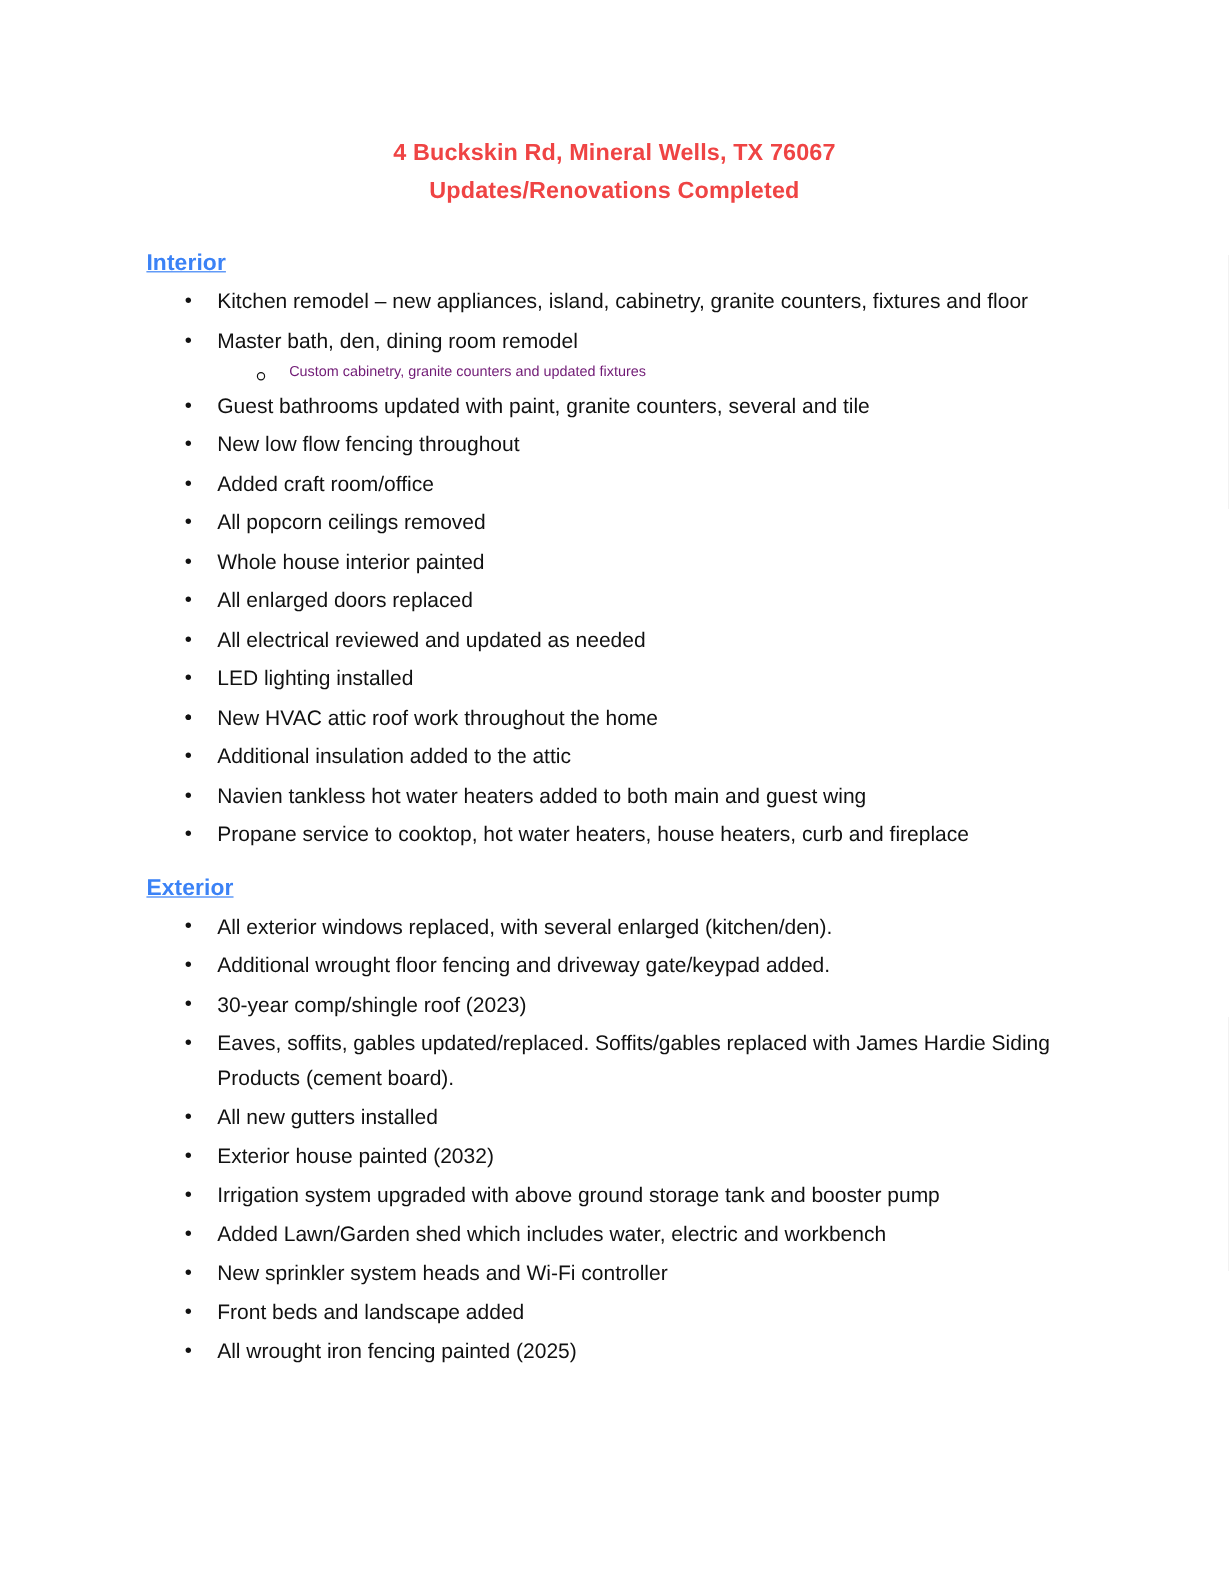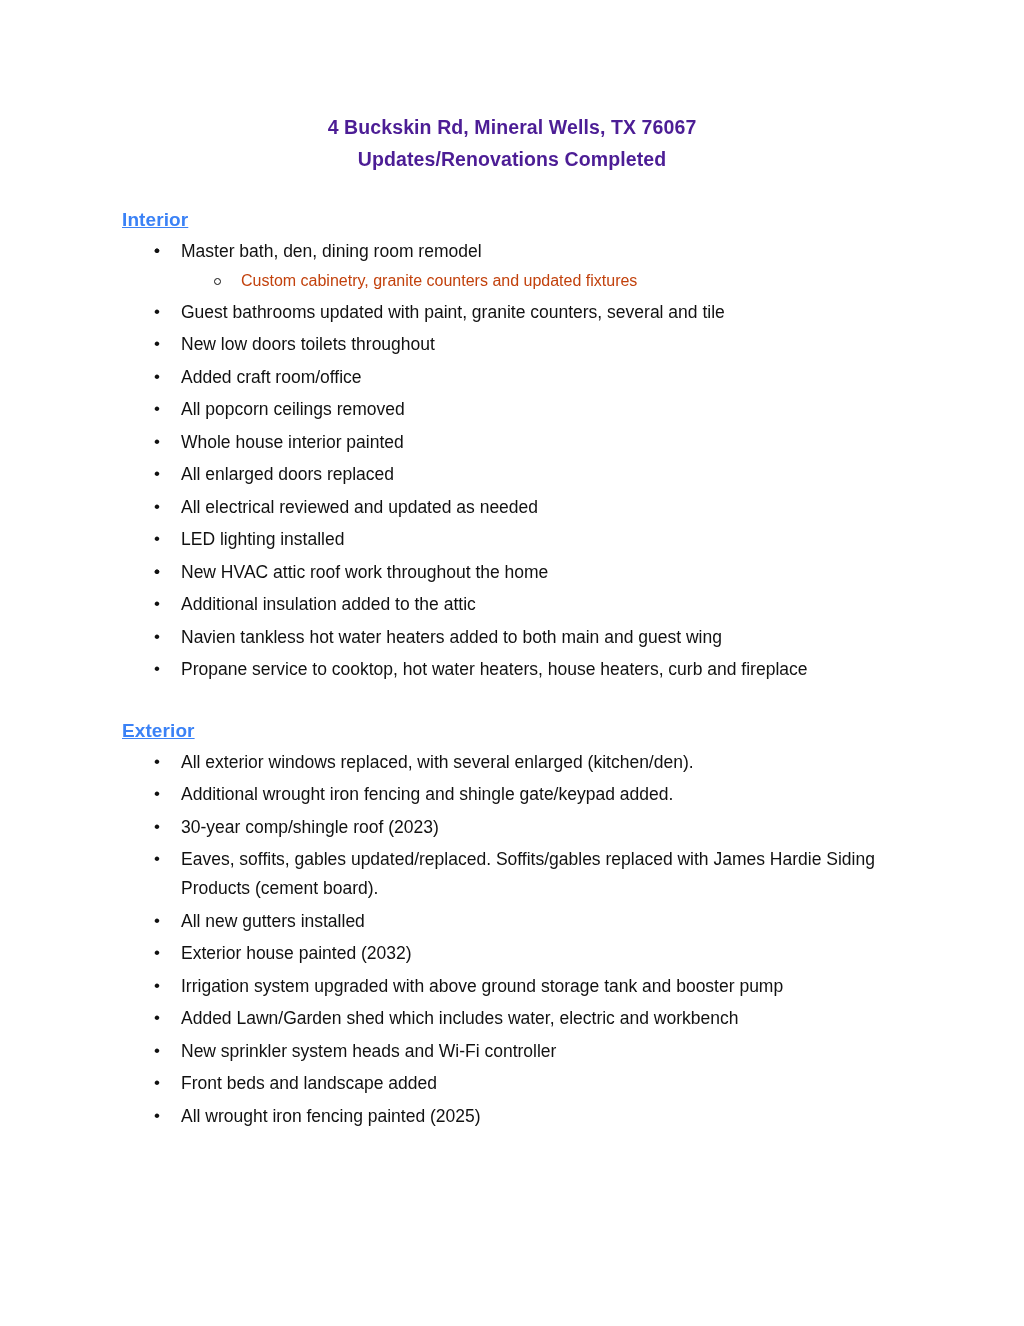--- a/index.html
+++ b/index.html
@@ -23,29 +23,29 @@
   .doc-body {
     padding: 112px 96px 0 96px;
   }
   .title-block {
     text-align: center;
     margin: 0 0 34px 0;
   }
   .title-line {
     font-size: 19.5px;
     font-weight: bold;
-    color: #4c1d95;
+    color: #ef4444;
     line-height: 1.62;
     letter-spacing: 0.1px;
   }
   .section {
     margin-top: 0;
   }
   .section + .section {
-    margin-top: 36px;
+    margin-top: 20px;
   }
   .section-heading {
     font-size: 19px;
     font-weight: bold;
     text-decoration: underline;
     color: #3b82f6;
     margin: 0 0 6px 26px;
     letter-spacing: 0.1px;
   }
   ul.level1 {
@@ -70,22 +70,22 @@
     line-height: 1.63;
     color: #111;
   }
   ul.level2 {
     list-style: none;
     margin: 2px 0 2px 0;
     padding: 0;
   }
   ul.level2 > li.subitem {
     position: relative;
-    font-size: 16px;
-    color: #c2410c;
+    font-size: 12px;
+    color: #701a75;
     line-height: 1.63;
     margin: 0 0 4px 0;
     padding-left: 60px;
   }
   ul.level2 > li.subitem > .bullet-hollow {
     position: absolute;
     left: 33px;
     top: 10px;
     width: 7px;
     height: 7px;
@@ -106,38 +106,39 @@
     <div class="title-block">
       <div class="title-line">4 Buckskin Rd, Mineral Wells, TX 76067</div>
       <div class="title-line">Updates/Renovations Completed</div>
     </div>
 
     <div class="section">
       <div class="section-heading">Interior</div>
       <ul class="level1">
         <li class="item">
           <span class="bullet">•</span>
+          <span>Kitchen remodel – new appliances, island, cabinetry, granite counters, fixtures and floor</span>
         </li>
         <li class="item">
           <span class="bullet">•</span>
           <span>Master bath, den, dining room remodel</span>
           <ul class="level2">
             <li class="subitem">
               <span class="bullet-hollow"></span>
               <span>Custom cabinetry, granite counters and updated fixtures</span>
             </li>
           </ul>
         </li>
         <li class="item">
           <span class="bullet">•</span>
           <span>Guest bathrooms updated with paint, granite counters, several and tile</span>
         </li>
         <li class="item">
           <span class="bullet">•</span>
-          <span>New low doors toilets throughout</span>
+          <span>New low flow fencing throughout</span>
         </li>
         <li class="item">
           <span class="bullet">•</span>
           <span>Added craft room/office</span>
         </li>
         <li class="item">
           <span class="bullet">•</span>
           <span>All popcorn ceilings removed</span>
         </li>
         <li class="item">
@@ -180,21 +181,21 @@
 
     <div class="section">
       <div class="section-heading">Exterior</div>
       <ul class="level1">
         <li class="item">
           <span class="bullet">•</span>
           <span>All exterior windows replaced, with several enlarged (kitchen/den).</span>
         </li>
         <li class="item">
           <span class="bullet">•</span>
-          <span>Additional wrought iron fencing and shingle gate/keypad added.</span>
+          <span>Additional wrought floor fencing and driveway gate/keypad added.</span>
         </li>
         <li class="item">
           <span class="bullet">•</span>
           <span>30-year comp/shingle roof (2023)</span>
         </li>
         <li class="item">
           <span class="bullet">•</span>
           <span>Eaves, soffits, gables updated/replaced. Soffits/gables replaced with James Hardie Siding Products (cement board).</span>
         </li>
         <li class="item">

